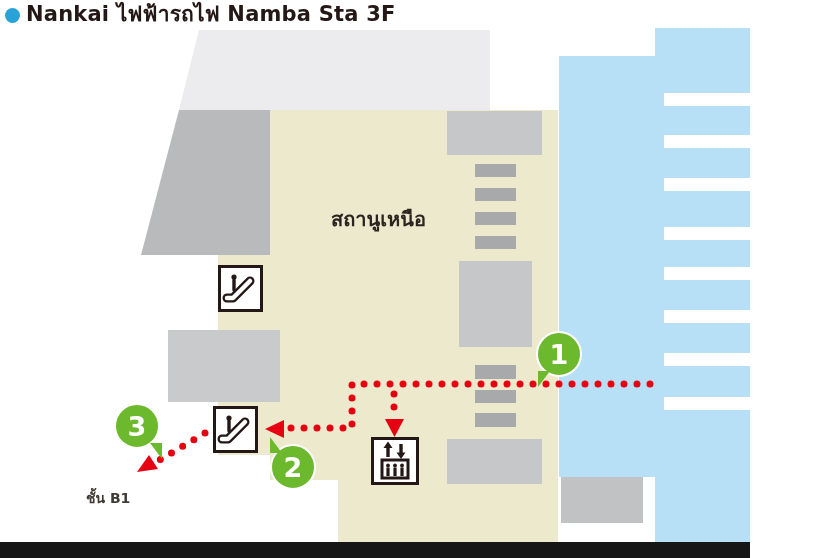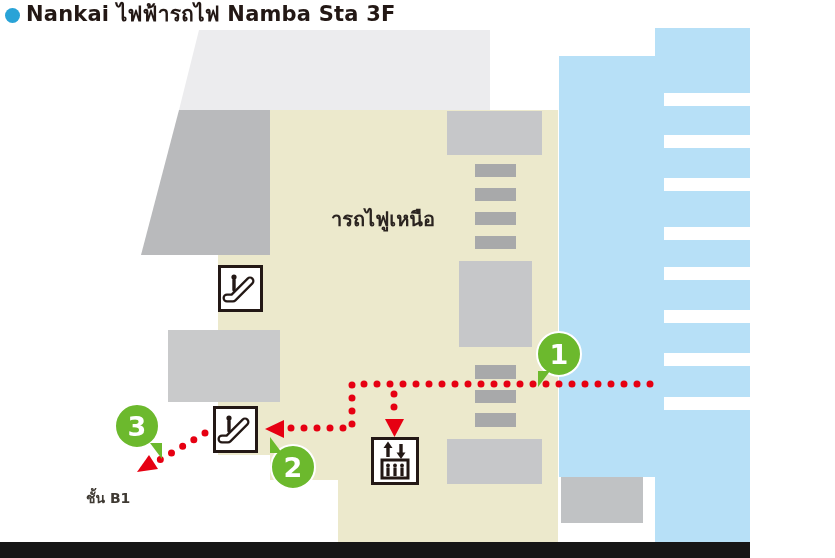--- a/index.html
+++ b/index.html
@@ -76,21 +76,21 @@
     <div class="title-dot"></div>
     <div class="title-text">Nankai ไฟฟ้ารถไฟ Namba Sta 3F</div>
   </div>
 
   <svg class="abs" style="left:780px;top:17px" width="55" height="48" viewBox="0 0 55 48">
     <circle cx="34" cy="24" r="15" fill="none" stroke="#2a1f1b" stroke-width="2.6"></circle>
     <polygon points="21,24 45,11 45,37" fill="#2a1f1b"></polygon>
     <text x="10" y="24" transform="rotate(-90 10 24)" text-anchor="middle" dominant-baseline="middle" font-size="14" font-weight="bold" fill="#2a1f1b">N</text>
   </svg>
 
-  <div class="map-label northgate-label">ารถไฟูเหนือ</div>
+  <div class="map-label northgate-label">สถานูเหนือ</div>
   <div class="map-label b1-label">ชั้น B1</div>
 
   <svg class="abs" style="left:218px;top:265px" width="45" height="47" viewBox="0 0 45 47">
     <rect x="1.5" y="1.5" width="42" height="44" fill="#ffffff" stroke="#231815" stroke-width="3"></rect>
     <path d="M9,33 L15,33 L32,16" fill="none" stroke="#231815" stroke-width="9" stroke-linecap="round" stroke-linejoin="round"></path>
     <path d="M9,33 L15,33 L32,16" fill="none" stroke="#ffffff" stroke-width="4.5" stroke-linecap="round" stroke-linejoin="round"></path>
     <circle cx="16" cy="12" r="2.6" fill="#231815"></circle>
     <path d="M16,15 L16,25" stroke="#231815" stroke-width="3.4" stroke-linecap="round"></path>
   </svg>
 

